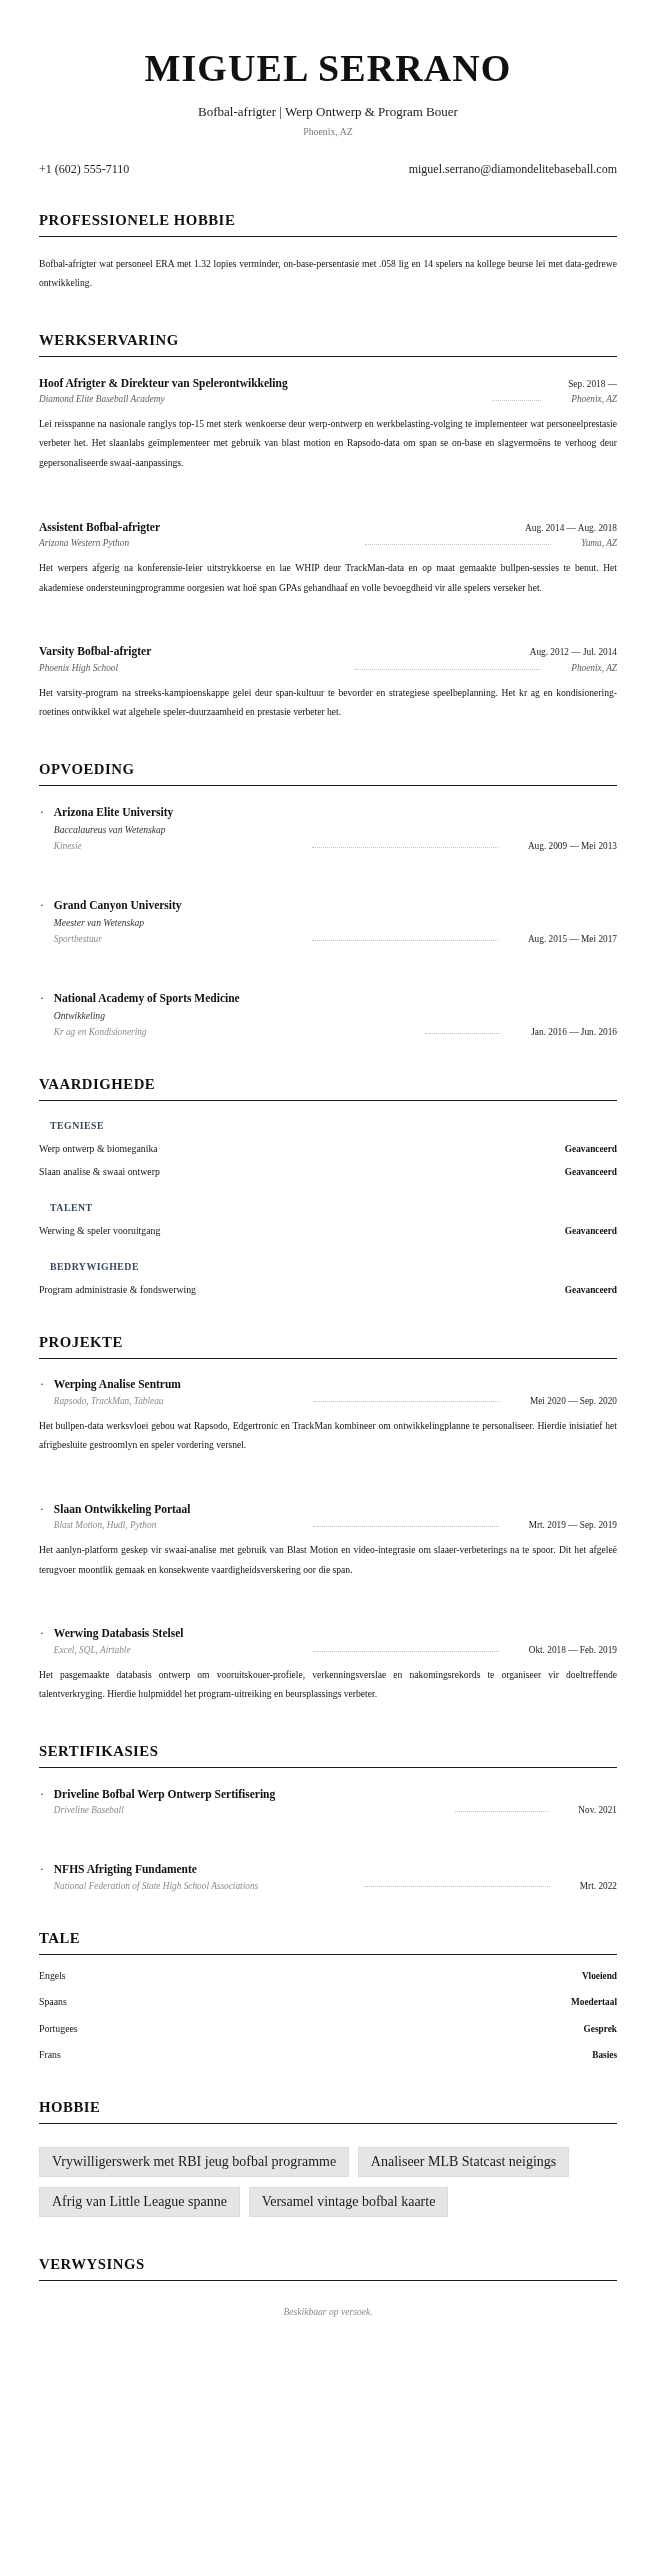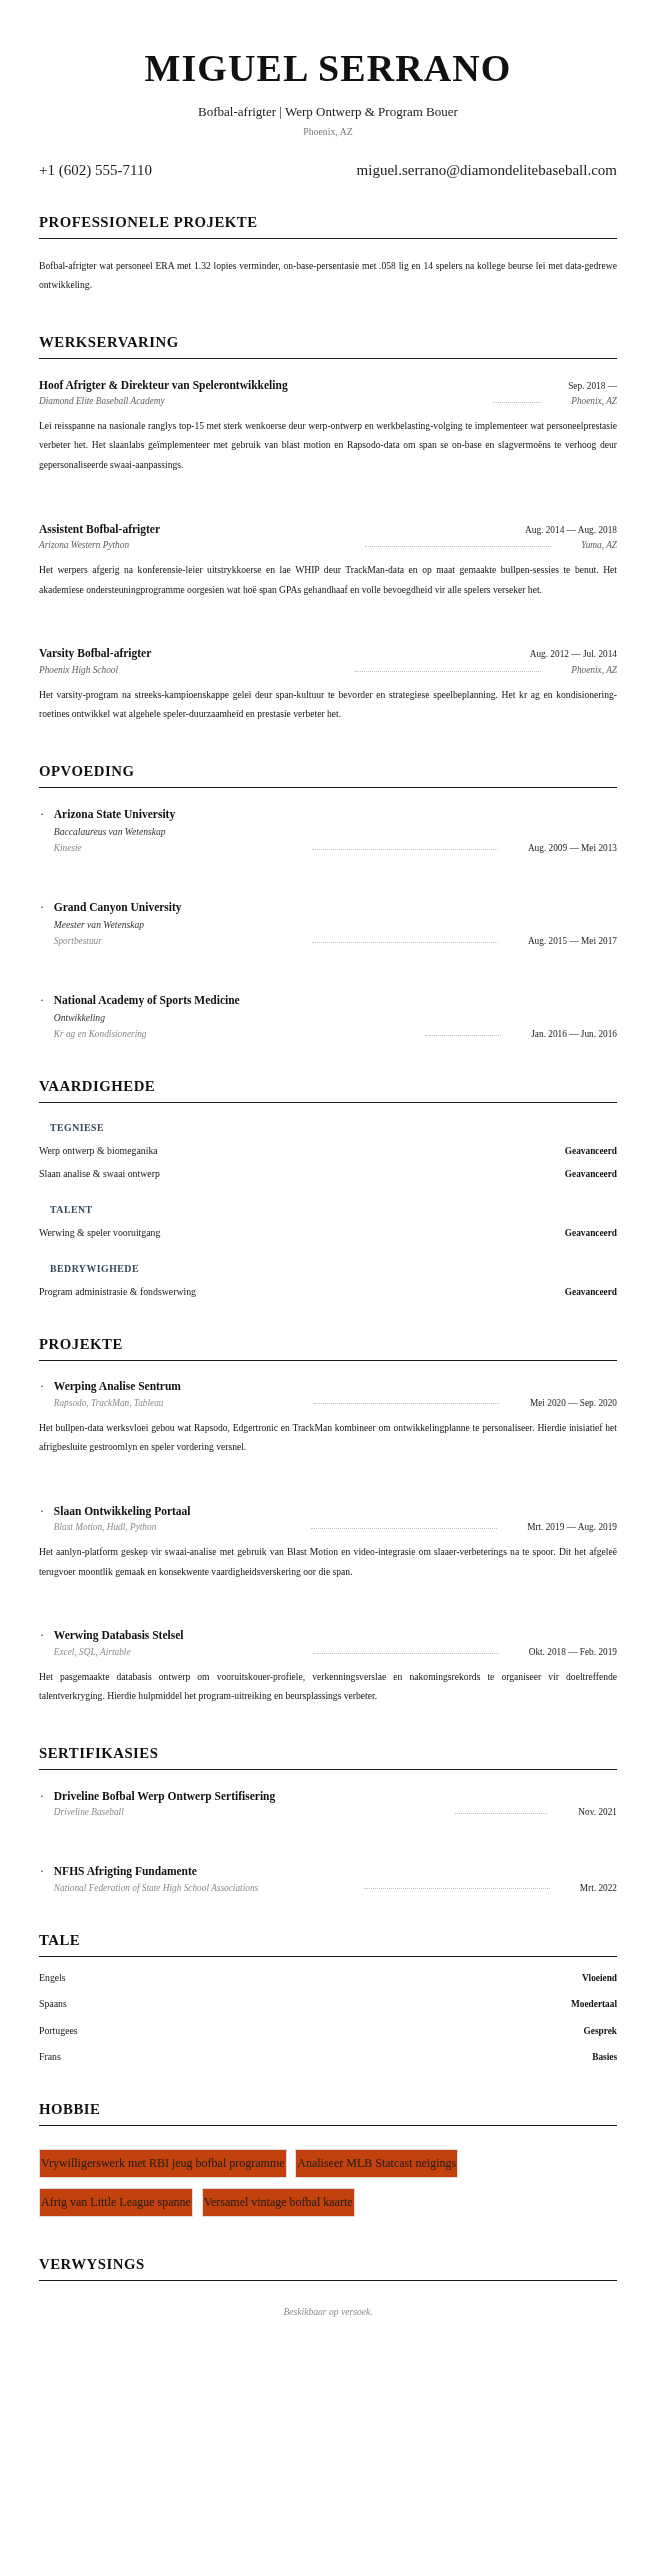--- a/index.html
+++ b/index.html
@@ -22,21 +22,21 @@
     line-height: 1.12;
     color: #111;
   }
   .hdr-tagline { margin-top: 14px; font-size: 13px; color: #1c1c1c; }
   .hdr-loc { margin-top: 6.6px; font-size: 9.8px; color: #7a7a7a; }
   .contact-row {
     margin-top: 25px;
     display: flex;
     justify-content: space-between;
     align-items: baseline;
-    font-size: 15px;
+    font-size: 12px;
     color: #1c1c1c;
   }
 
   
   section { margin-top: 39px; }
   section.first-section { margin-top: 35px; }
   h2.sec-heading {
     font-size: 14.8px;
     font-weight: 700;
     letter-spacing: 0.5px;
@@ -132,24 +132,24 @@
   .lang-list .kv-row { margin-top: 15.3px; gap: 40px; }
 
   
   .chips {
     margin-top: 23px;
     display: flex;
     flex-wrap: wrap;
     gap: 9.8px 8.7px;
   }
   .chip {
-    background: #c2410c;
+    background: #e5e5e5;
     border: 0.5px solid #dcdcdc;
-    padding: 6px 1px;
-    font-size: 12px;
+    padding: 6px 12px;
+    font-size: 14px;
     color: #1c1c1c;
   }
 
   
   .refs-text {
     margin-top: 25px;
     text-align: center;
     font-size: 9.6px;
     font-style: italic;
     color: #8a8a8a;
@@ -164,21 +164,21 @@
     <h1 class="hdr-name">MIGUEL SERRANO</h1>
     <div class="hdr-tagline">Bofbal-afrigter | Werp Ontwerp &amp; Program Bouer</div>
     <div class="hdr-loc">Phoenix, AZ</div>
     <div class="contact-row">
       <span>+1 (602) 555-7110</span>
       <span>miguel.serrano@diamondelitebaseball.com</span>
     </div>
   </header>
 
   <section class="first-section">
-    <h2 class="sec-heading">PROFESSIONELE PROJEKTE</h2>
+    <h2 class="sec-heading">PROFESSIONELE HOBBIE</h2>
     <p class="profile-text">Bofbal-afrigter wat personeel ERA met 1.32 lopies verminder, on-base-persentasie met .058 lig en 14 spelers na kollege beurse lei met data-gedrewe ontwikkeling.</p>
   </section>
 
   <section>
     <h2 class="sec-heading">WERKSERVARING</h2>
 
     <article class="entry first">
       <div class="entry-head">
         <h3 class="entry-title">Hoof Afrigter &amp; Direkteur van Spelerontwikkeling</h3>
         <span class="entry-date">Sep. 2018 —</span>
@@ -216,21 +216,21 @@
       </div>
       <p class="desc">Het varsity-program na streeks-kampioenskappe gelei deur span-kultuur te bevorder en strategiese speelbeplanning. Het kr ag en kondisionering-roetines ontwikkel wat algehele speler-duurzaamheid en prestasie verbeter het.</p>
     </article>
   </section>
 
   <section>
     <h2 class="sec-heading">OPVOEDING</h2>
 
     <article class="entry first bulleted">
       <div class="entry-head">
-        <h3 class="entry-title">Arizona State University</h3>
+        <h3 class="entry-title">Arizona Elite University</h3>
       </div>
       <div class="degree-line indent">Baccalaureus van Wetenskap</div>
       <div class="entry-meta indent">
         <span class="meta-left lighter">Kinesie</span>
         <span class="leader"></span>
         <span class="meta-right">Aug. 2009 — Mei 2013</span>
       </div>
     </article>
 
     <article class="entry bulleted">
@@ -305,21 +305,21 @@
       <p class="desc">Het bullpen-data werksvloei gebou wat Rapsodo, Edgertronic en TrackMan kombineer om ontwikkelingplanne te personaliseer. Hierdie inisiatief het afrigbesluite gestroomlyn en speler vordering versnel.</p>
     </article>
 
     <article class="entry bulleted">
       <div class="entry-head">
         <h3 class="entry-title">Slaan Ontwikkeling Portaal</h3>
       </div>
       <div class="entry-meta indent">
         <span class="meta-left lighter">Blast Motion, Hudl, Python</span>
         <span class="leader"></span>
-        <span class="meta-right">Mrt. 2019 — Aug. 2019</span>
+        <span class="meta-right">Mrt. 2019 — Sep. 2019</span>
       </div>
       <p class="desc">Het aanlyn-platform geskep vir swaai-analise met gebruik van Blast Motion en video-integrasie om slaaer-verbeterings na te spoor. Dit het afgeleë terugvoer moontlik gemaak en konsekwente vaardigheidsverskering oor die span.</p>
     </article>
 
     <article class="entry bulleted">
       <div class="entry-head">
         <h3 class="entry-title">Werwing Databasis Stelsel</h3>
       </div>
       <div class="entry-meta indent">
         <span class="meta-left lighter">Excel, SQL, Airtable</span>

